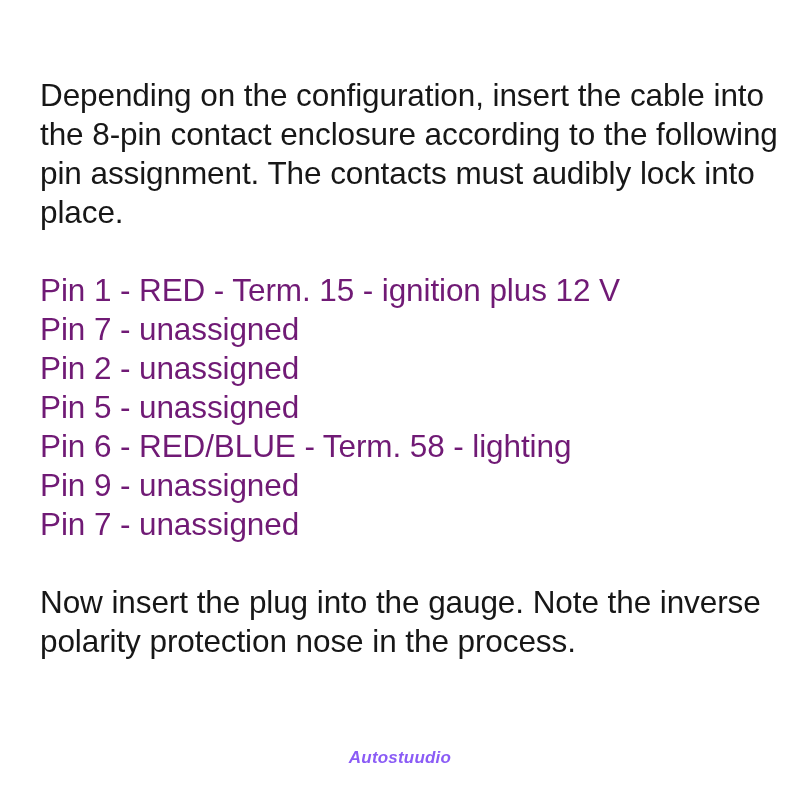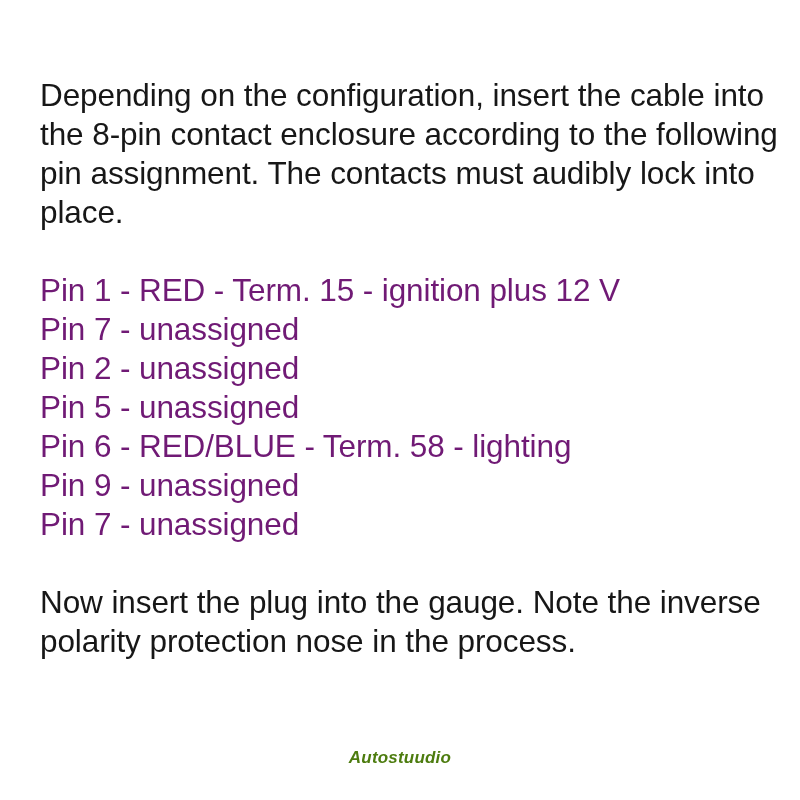--- a/index.html
+++ b/index.html
@@ -65,21 +65,21 @@
     position: absolute;
     left: 0;
     top: 748px;
     width: 800px;
     text-align: center;
     font-family: "Liberation Sans", sans-serif;
     font-size: 17px;
     font-weight: bold;
     font-style: italic;
     letter-spacing: 0.2px;
-    color: #4d7c0f;
+    color: #8b5cf6;
   }
 </style>
 </head>
 <body>
 
 <div class="page">
 
   <div class="content">
 
     <p class="para">Depending on the configuration, insert the cable into the 8-pin contact enclosure according to the following pin assignment. The contacts must audibly lock into place.</p>

